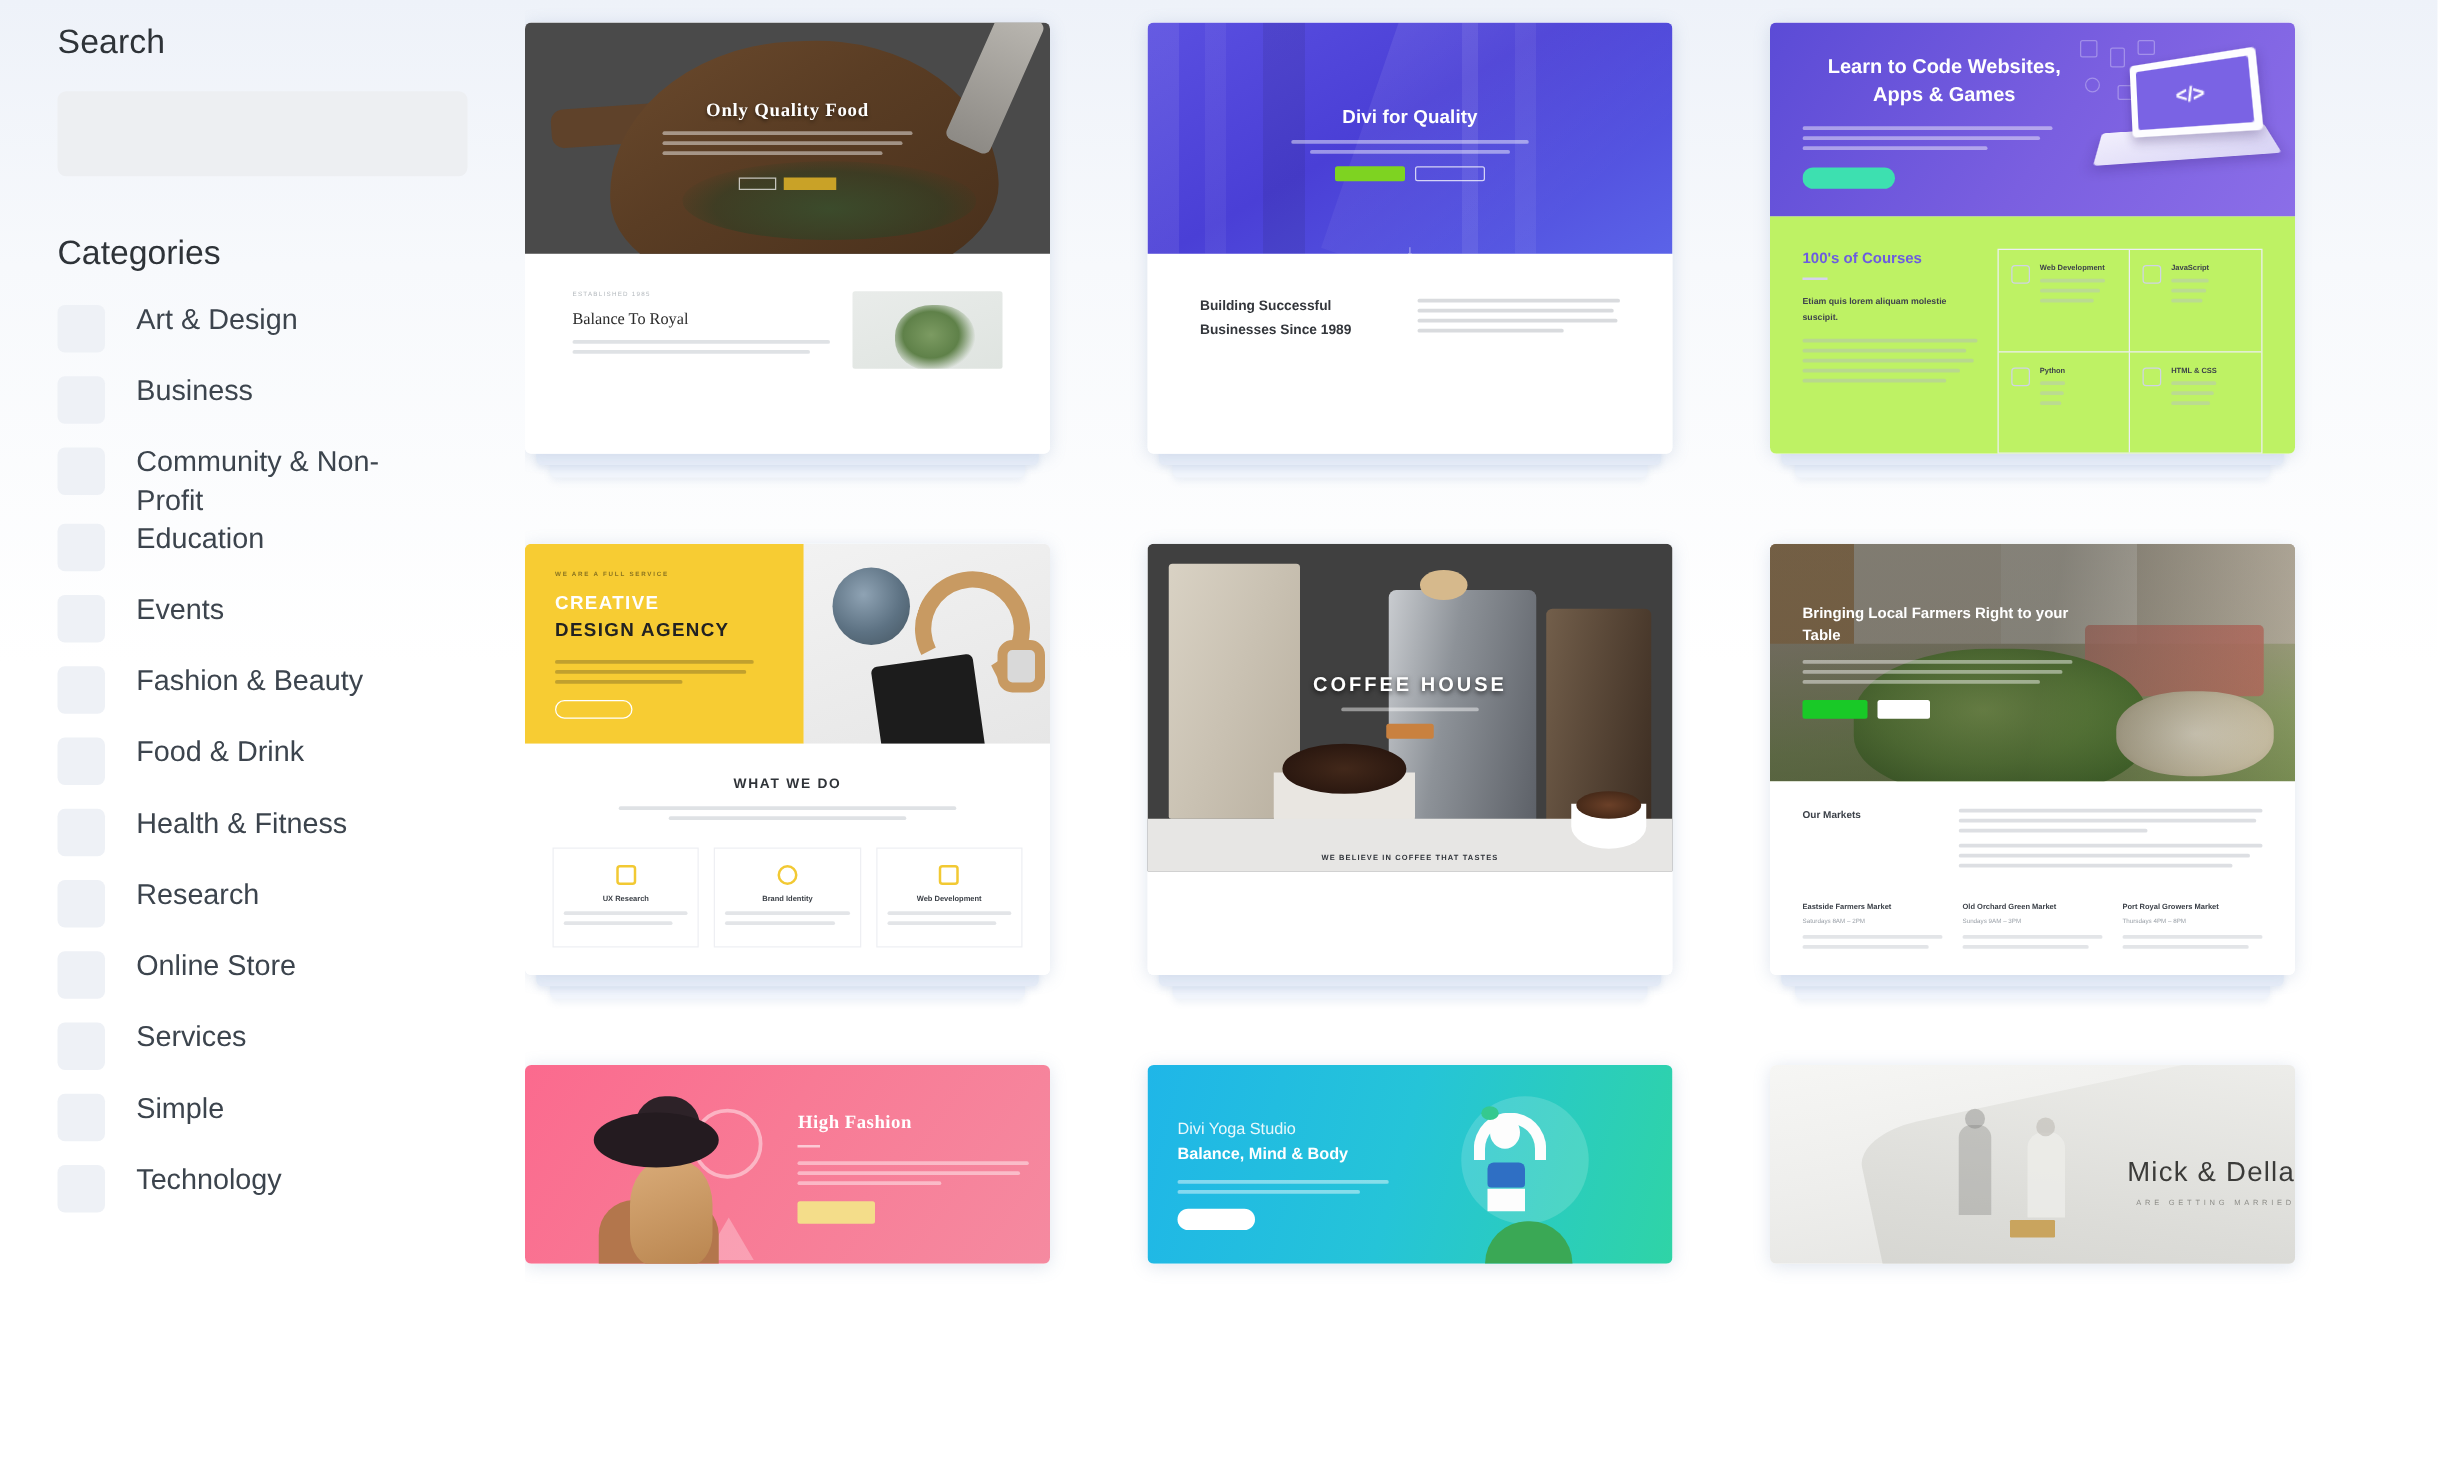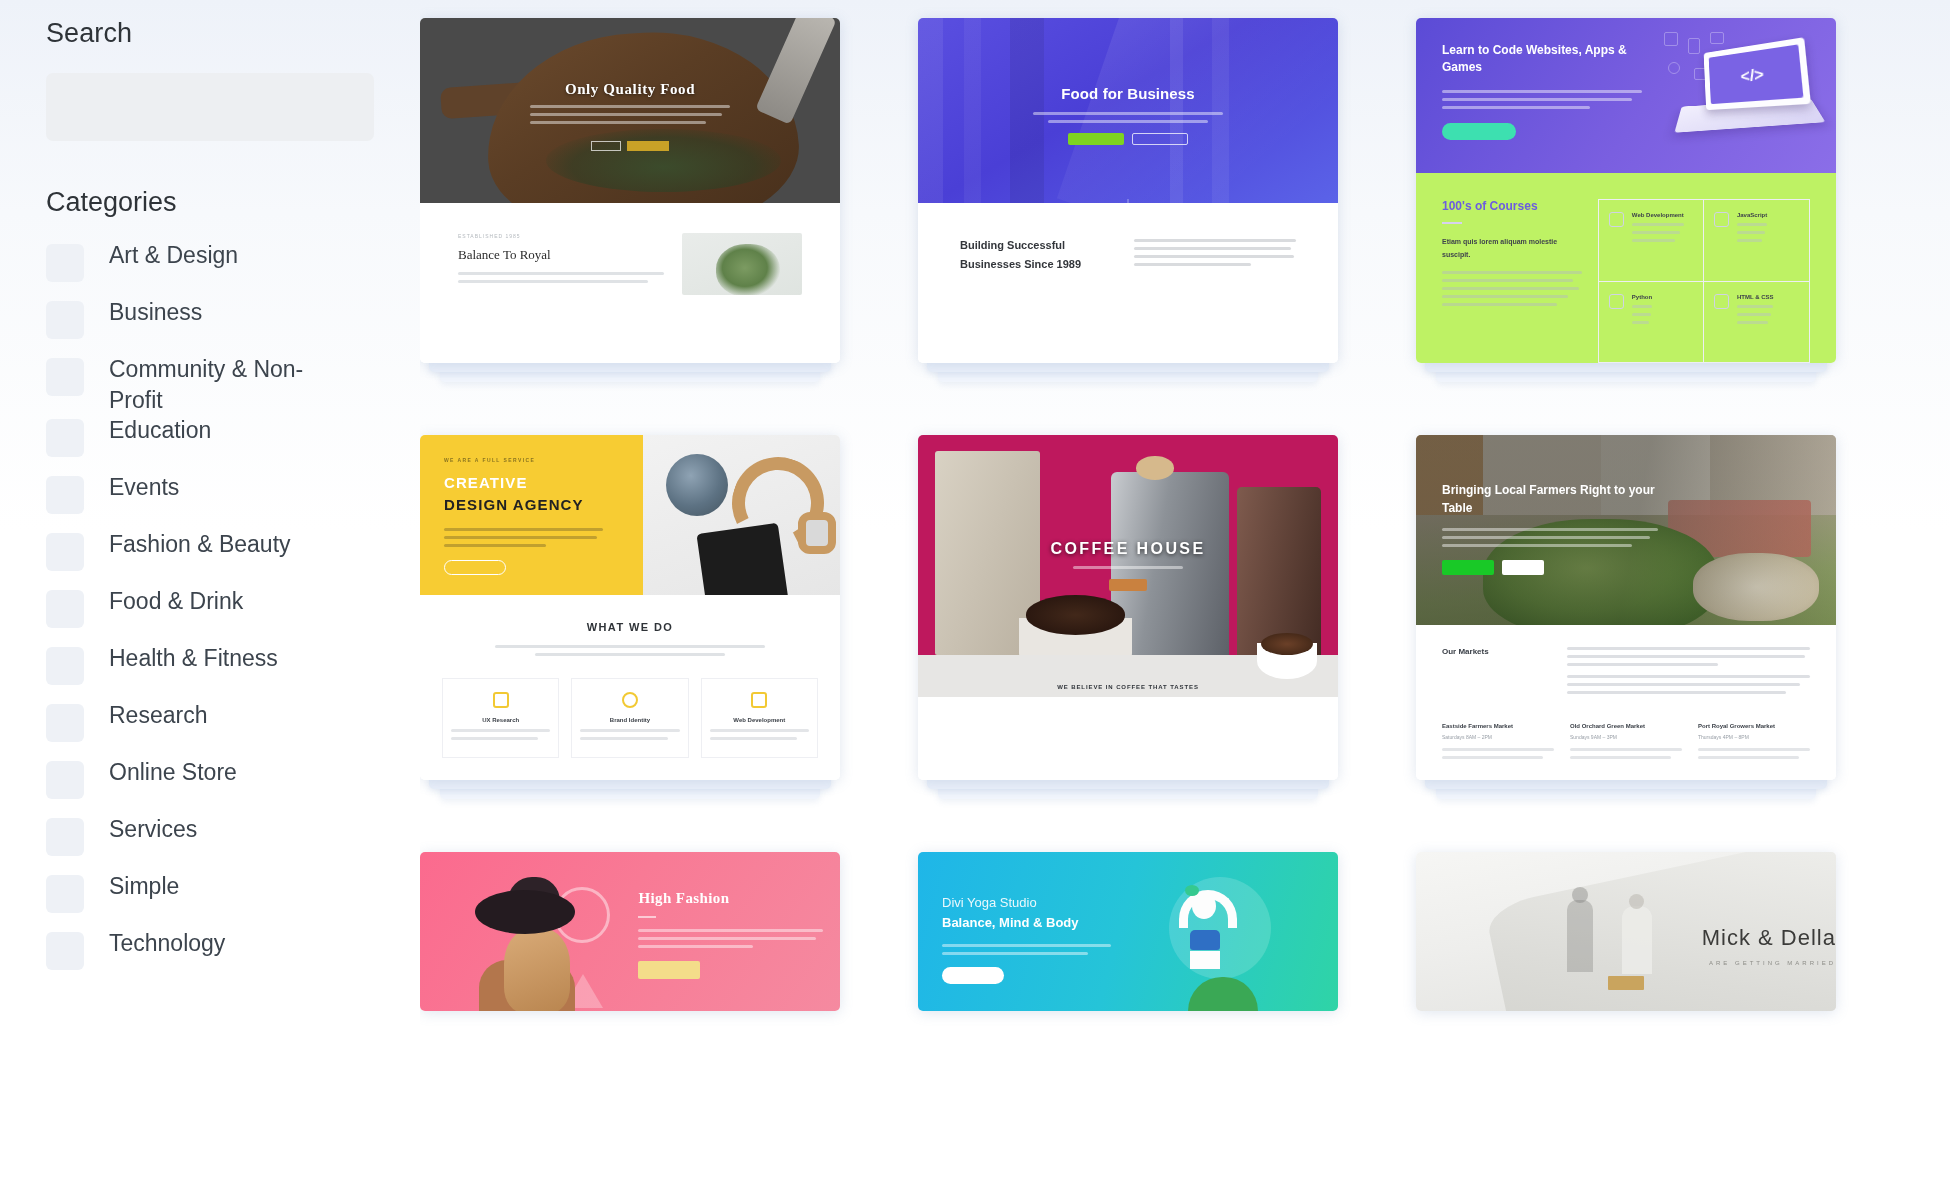--- a/index.html
+++ b/index.html
@@ -183,21 +183,21 @@
   .c2 .arrow { position: absolute; left: 50%; bottom: 7px; width: 1px; height: 1px; color: rgba(255,255,255,.8); }
   .c2 .arrow:after { content: "\2193"; position: absolute; transform: translateX(-50%); font-size: 11px; }
   .c2 .white-sec { height: 160px; background: #fff; padding: 33px 42px 0 42px; display: flex; gap: 26px; }
   .c2 .ws-l { width: 44%; }
   .c2 .ws-l h4 { font-size: 11px; font-weight: 700; color: #33363b; line-height: 1.75; }
   .c2 .ws-r { flex: 1; color: #aab0b6; padding-top: 3px; }
 
   
   .c3 .hero { height: 155px; background: linear-gradient(125deg,#5b4bd6 0%,#7a5fe0 55%,#8b6ee8 100%); }
   .c3 .ht { position: absolute; left: 26px; top: 24px; width: 54%; }
-  .c3 .ht .mini-h { font-size: 12px; line-height: 1.45; }
+  .c3 .ht .mini-h { font-size: 16px; line-height: 1.45; text-align: center; }
   .c3 .ht .lines { margin-top: 13px; color: #fff; width: 88%; }
   .c3 .pill { margin-top: 14px; width: 74px; height: 17px; background: #3de0b0; border-radius: 10px; }
   .c3 .laptop {
     position: absolute; right: 16px; top: 27px; width: 150px; height: 92px;
   }
   .c3 .lp-screen {
     position: absolute; right: 14px; top: 0; width: 108px; height: 62px;
     background: #fdfdff; border-radius: 4px;
     transform: perspective(210px) rotateY(-19deg) rotateX(5deg) rotate(-6deg);
     box-shadow: 0 4px 10px rgba(40,20,90,.3);
@@ -248,21 +248,21 @@
   .c4 .white-sec { height: 185px; background: #fff; padding: 26px 22px 0; text-align: center; }
   .c4 .white-sec h4 { font-size: 11px; font-weight: 700; letter-spacing: 1.4px; color: #2f3338; }
   .c4 .white-sec .lines { width: 72%; margin: 12px auto 0; color: #b9bec6; }
   .c4 .boxes { display: flex; gap: 12px; margin-top: 22px; }
   .c4 .bx { flex: 1; border: 1px solid #eeeff3; padding: 13px 8px 12px; }
   .c4 .bx .ic { width: 16px; height: 16px; margin: 0 auto 9px; border: 2px solid #f2c933; border-radius: 3px; }
   .c4 .bx h6 { font-size: 6px; font-weight: 700; color: #3a3f46; margin-bottom: 6px; }
   .c4 .bx .lines { width: 100%; margin: 0; color: #c2c6cd; }
 
   
-  .c5 .hero { height: 262px; background: #be185d; position: relative; overflow: hidden; }
+  .c5 .hero { height: 262px; background: #404040; position: relative; overflow: hidden; }
   .c5 .bag { position: absolute; left: 4%; top: 6%; width: 25%; height: 78%;
     background: linear-gradient(110deg,#d9d2c4,#b9b0a0); border-radius: 3px 3px 2px 2px; }
   .c5 .grinder { position: absolute; left: 46%; top: 14%; width: 28%; height: 74%;
     background: linear-gradient(100deg,#c9ccd0 0%,#8d9298 40%,#5c6067 100%); border-radius: 6px 6px 10px 10px; }
   .c5 .knob { position: absolute; left: 52%; top: 8%; width: 9%; height: 9%; background: #d6b98c; border-radius: 50%; }
   .c5 .jar { position: absolute; right: 4%; top: 20%; width: 20%; height: 66%;
     background: linear-gradient(100deg,rgba(120,98,76,.9),rgba(60,44,32,.95)); border-radius: 5px; }
   .c5 .bowl { position: absolute; left: 24%; bottom: 4%; width: 27%; height: 26%;
     background: #e9e6e1; border-radius: 0 0 50% 50%; }
   .c5 .bowl:after { content: ""; position: absolute; left: 6%; top: -34%; width: 88%; height: 58%;
@@ -465,21 +465,21 @@
 
       <div class="card-wrap">
         <div class="stack stack-2"></div>
         <div class="stack stack-1"></div>
         <div class="card card-r1 c2">
           <div class="thumb">
             <div class="hero">
               <div class="bld"></div>
               <div class="diag"></div>
               <div class="ht">
-                <div class="mini-h">Food for Business</div>
+                <div class="mini-h">Divi for Quality</div>
                 <span class="lines">
                     <i style="width:100%"></i>
                     <i style="width:84%;margin:0 auto;"></i>
                   </span>
                 <div class="btns">
                   <span class="b-green"></span>
                   <span class="b-ghost"></span>
                 </div>
               </div>
               <div class="arrow"></div>

